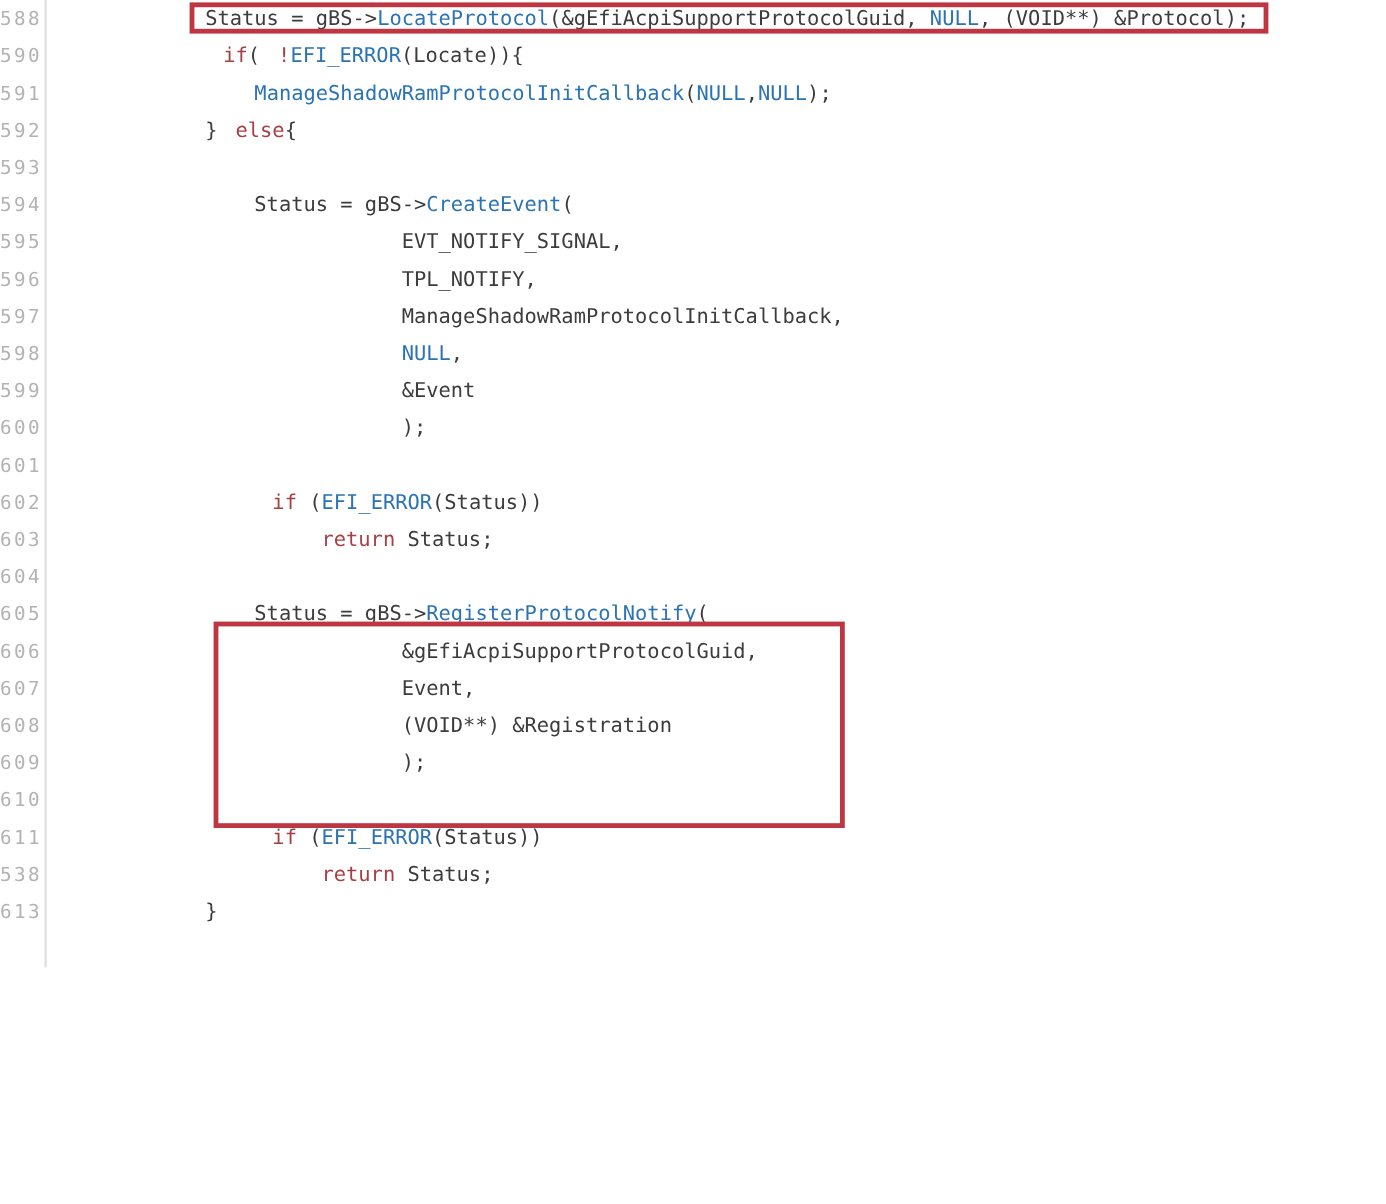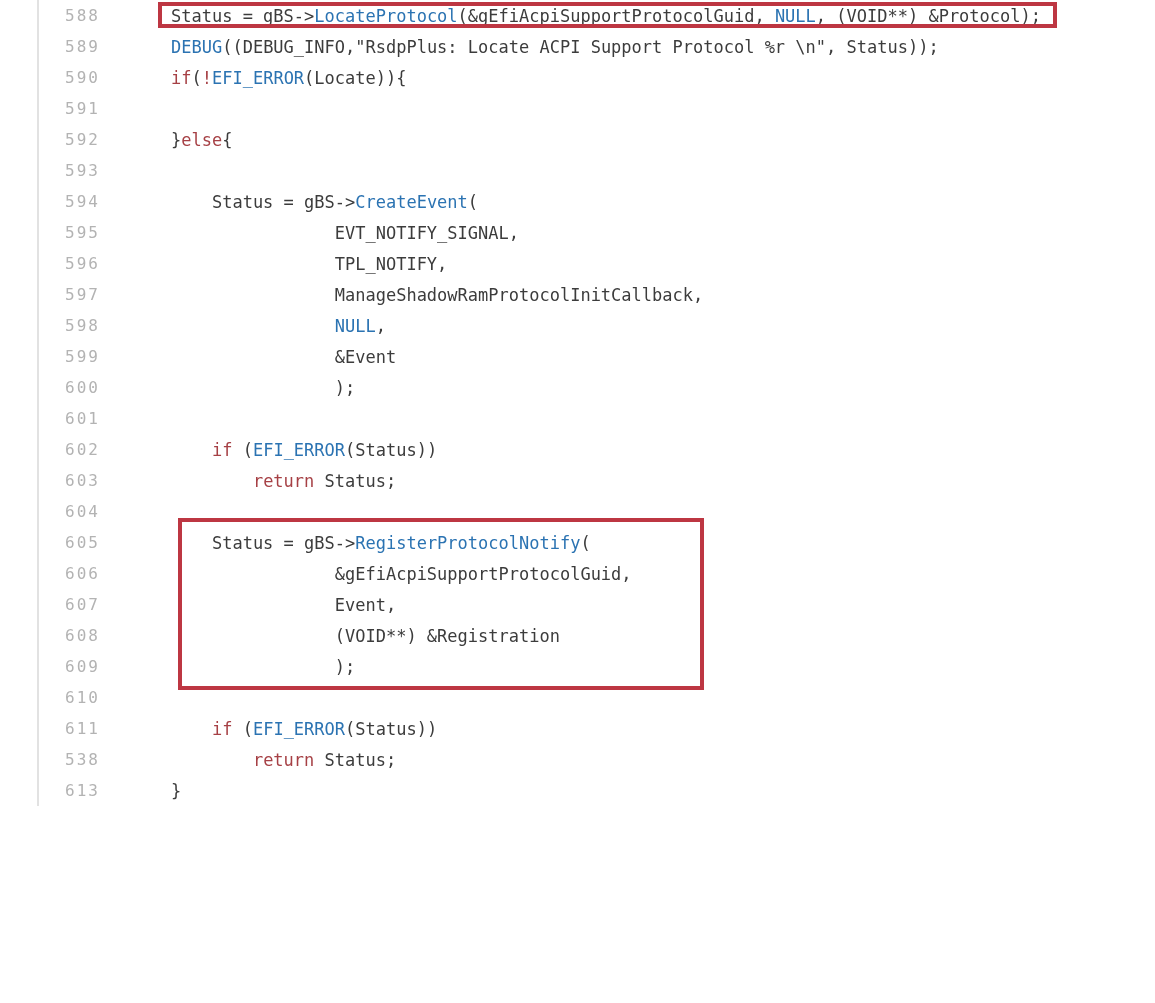--- a/index.html
+++ b/index.html
@@ -29,63 +29,59 @@
     width: 1155px;
   }
   .line {
     display: flex;
     align-items: center;
     height: 31px;
   }
   .ln {
     display: inline-block;
     width: 100px;
-    text-align: right;
     font-size: 16px;
     letter-spacing: 2px;
     color: var(--line-number, #b3b3b3);
     flex: 0 0 auto;
   }
   .codetext {
     margin-left: 71px;
     white-space: pre;
     font-size: 17px;
     color: var(--text, #3c3c3c);
   }
   .tok-d { color: var(--text, #3c3c3c); text-align: right; }
   .tok-b { color: var(--function-blue, #2b73b2); }
-  .tok-r { color: var(--keyword-red, #a64045); }
+  .tok-r { color: var(--keyword-red, #a64045); margin-left: 15px; }
   .annotation {
     position: absolute;
     box-sizing: border-box;
     border: 4px solid var(--annotation-red, #bd3642);
     background: transparent;
     pointer-events: none;
   }
 </style>
 </head>
 <body>
 
 <div class="gutter-rule"></div>
 
 <div class="code-lines" id="code-lines">
     <div class="line">
       <span class="ln">588</span>
       <span class="codetext"><span class="tok-d">Status = gBS-&gt;</span><span class="tok-b">LocateProtocol</span><span class="tok-d">(&amp;gEfiAcpiSupportProtocolGuid, </span><span class="tok-b">NULL</span><span class="tok-d">, (VOID**) &amp;Protocol);</span></span>
     </div>
     <div class="line">
-      <span class="ln">589</span>
-      <span class="codetext"><span class="tok-b">DEBUG</span><span class="tok-d">((DEBUG_INFO,"RsdpPlus: Locate ACPI Support Protocol %r \n", Status));</span></span>
-    </div>
-    <div class="line">
       <span class="ln">590</span>
       <span class="codetext"><span class="tok-r">if</span><span class="tok-d">(</span><span class="tok-r">!</span><span class="tok-b">EFI_ERROR</span><span class="tok-d">(Locate)){</span></span>
     </div>
     <div class="line">
       <span class="ln">591</span>
+      <span class="codetext"><span class="tok-d">    </span><span class="tok-b">ManageShadowRamProtocolInitCallback</span><span class="tok-d">(</span><span class="tok-b">NULL</span><span class="tok-d">,</span><span class="tok-b">NULL</span><span class="tok-d">);</span></span>
     </div>
     <div class="line">
       <span class="ln">592</span>
       <span class="codetext"><span class="tok-d">}</span><span class="tok-r">else</span><span class="tok-d">{</span></span>
     </div>
     <div class="line">
       <span class="ln">593</span>
       <span class="codetext"></span>
     </div>
     <div class="line">

